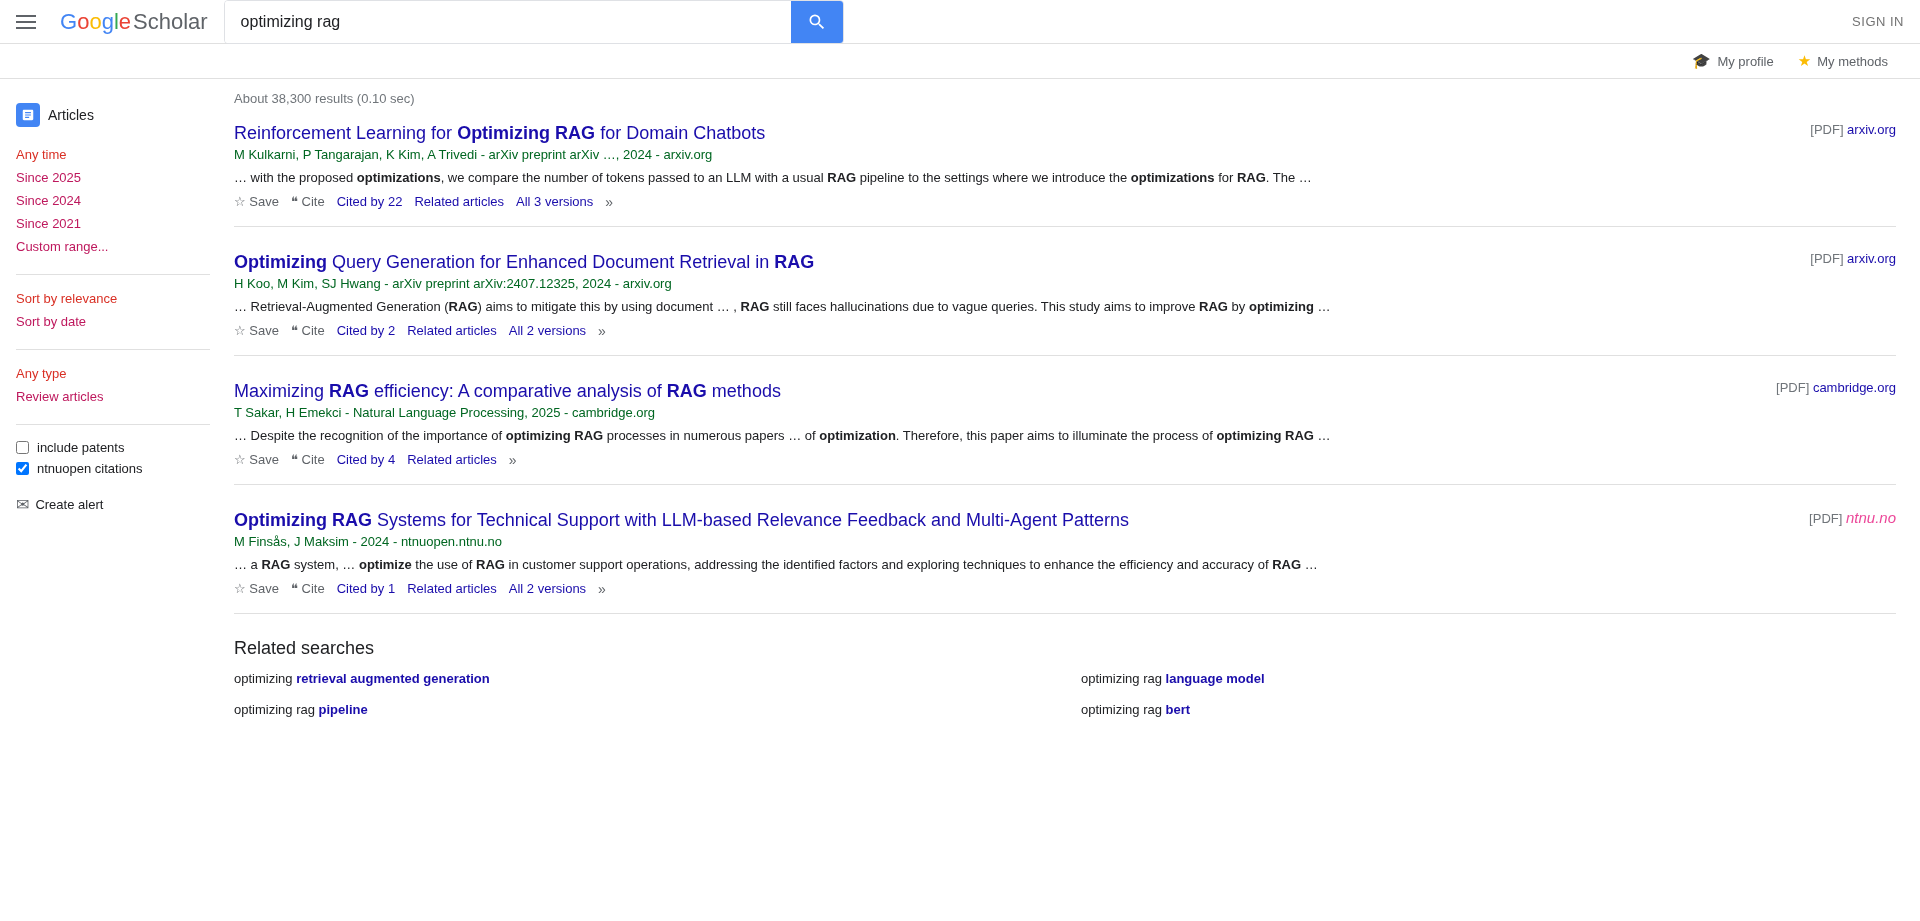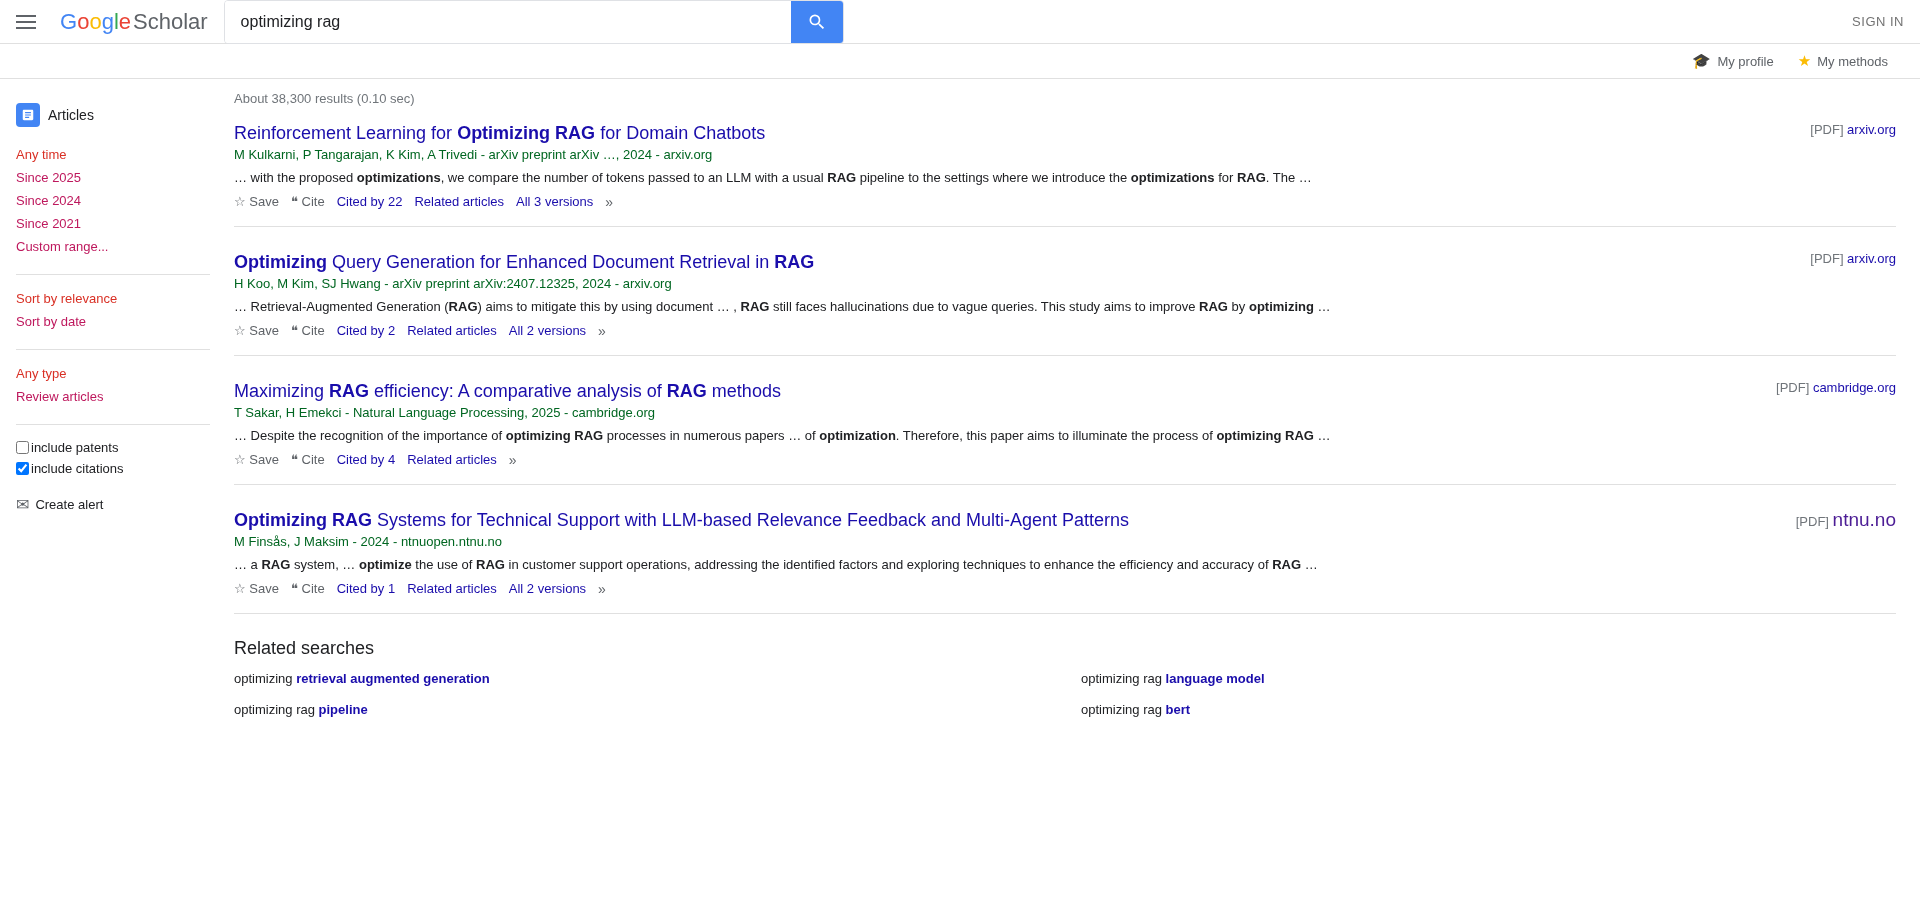--- a/index.html
+++ b/index.html
@@ -105,21 +105,21 @@
       color: #1a0dab;
       cursor: pointer;
       text-decoration: none;
     }
     .sidebar-item.active { color: #d93025; font-weight: 500; }
     .sidebar-item.normal { color: #be185d; }
     .sidebar-divider { border: none; border-top: 1px solid #e0e0e0; margin: 12px 0; }
     .sidebar-checkbox {
       display: flex;
       align-items: center;
-      gap: 2px;
+      gap: 8px;
       font-size: 13px;
       color: #202124;
       padding: 3px 0;
       cursor: pointer;
     }
     .sidebar-checkbox input[type="checkbox"] { cursor: pointer; }
     .create-alert {
       display: flex;
       align-items: center;
       gap: 6px;
@@ -305,21 +305,21 @@
 
     <hr class="sidebar-divider">
 
     <div class="sidebar-section">
       <label class="sidebar-checkbox">
         <input type="checkbox" style="">
         <span>include patents</span>
       </label>
       <label class="sidebar-checkbox">
         <input type="checkbox" checked="" style="">
-        <span>include citations</span>
+        <span>ntnuopen citations</span>
       </label>
     </div>
 
     <div class="create-alert">
       <span style="font-size:16px; color:#5f6368;">✉</span>
       <span>Create alert</span>
     </div>
   </div>
 
   <div class="main-content">
@@ -413,21 +413,21 @@
         <div class="result-actions">
           <button class="action-btn">☆ Save</button>
           <button class="action-btn">❝ Cite</button>
           <a class="action-link">Cited by 1</a>
           <a class="action-link">Related articles</a>
           <a class="action-link">All 2 versions</a>
           <span style="color:#5f6368;">»</span>
         </div>
       </div>
       <div class="result-source">
-        <div style="color:#70757a; font-size:13px;">[PDF] <a style="color:#4c1d95; font-size:19px;">ntnu.no</a></div>
+        <div style="color:#70757a; font-size:13px;">[PDF] <a style="color:#ec4899; font-size:15px;font-style:italic;">ntnu.no</a></div>
       </div>
     </div>
 
     <div class="related-searches">
       <h2 class="related-searches-title">Related searches</h2>
       <div class="related-searches-grid">
         <div class="related-search-item">
           optimizing <span class="rs-bold">retrieval augmented generation</span>
         </div>
         <div class="related-search-item">

